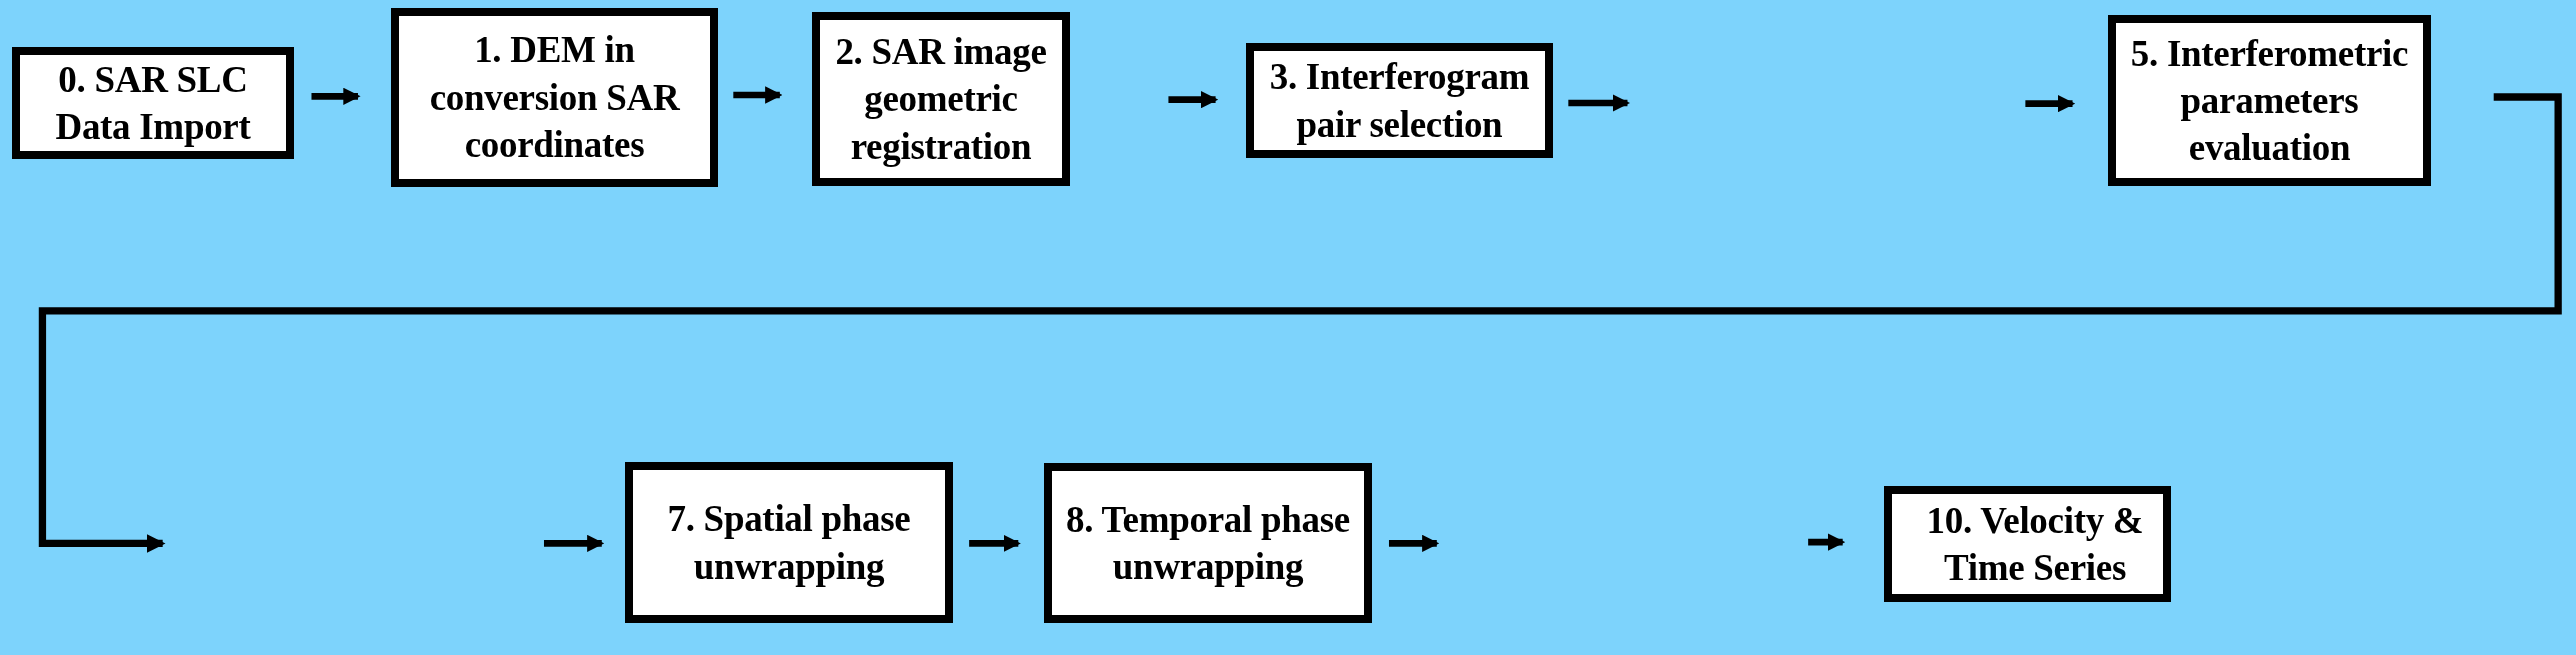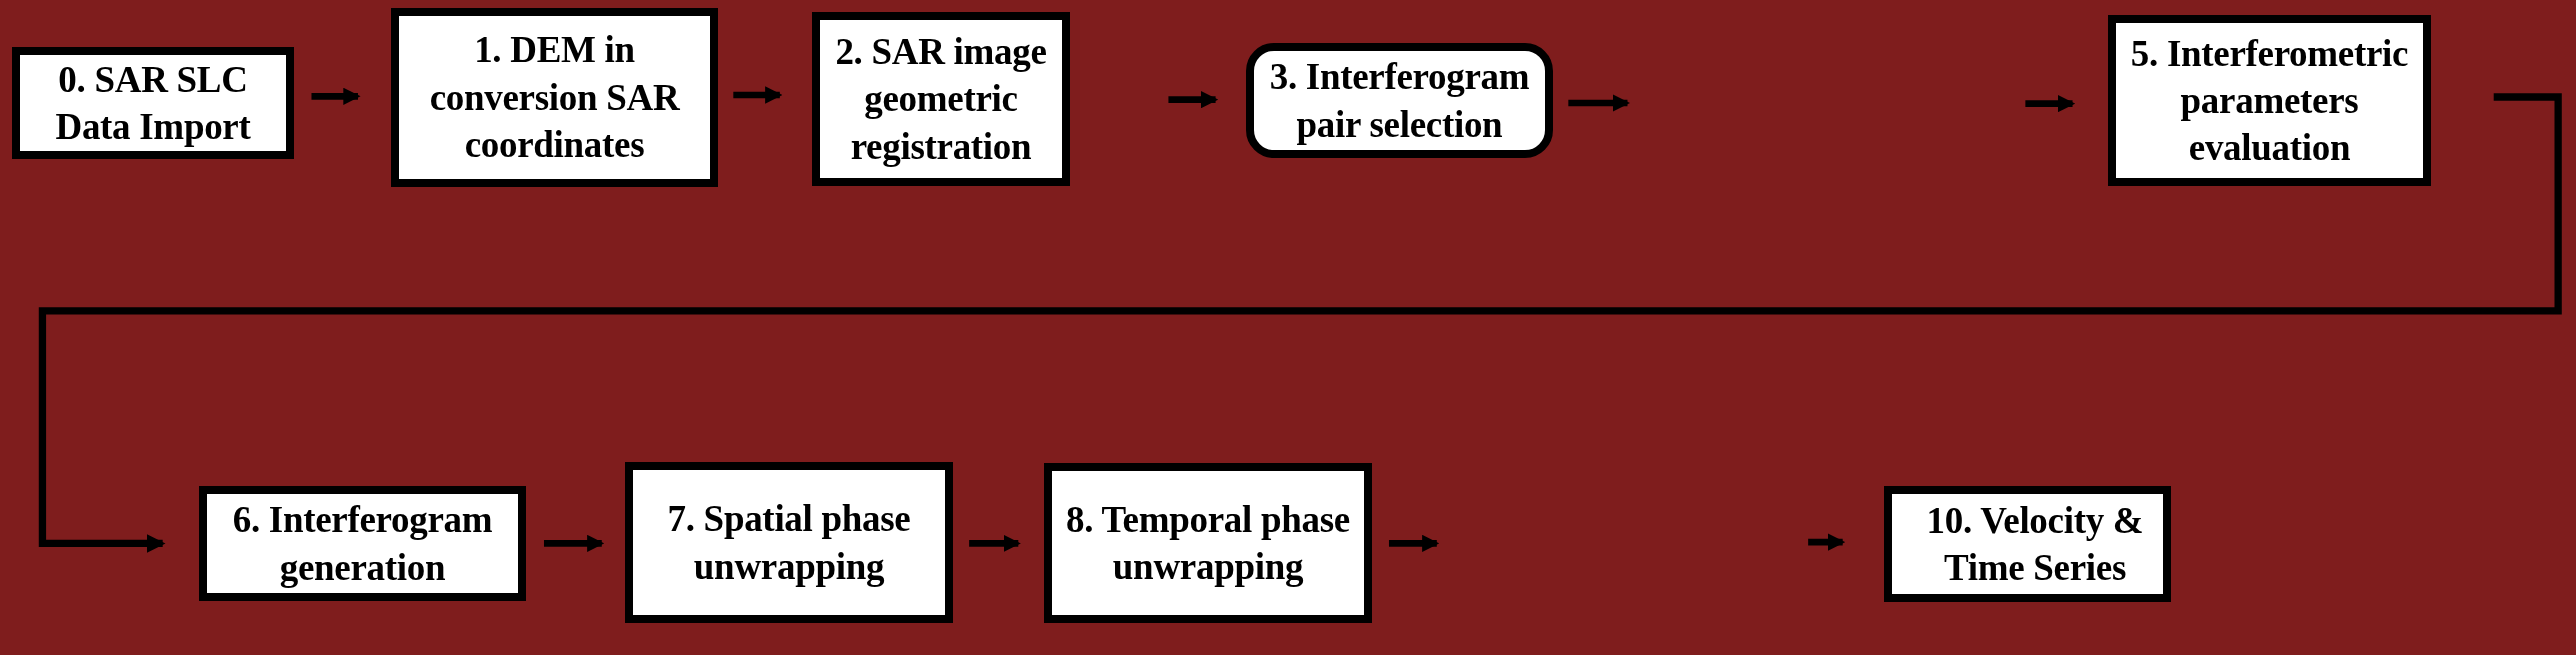--- a/index.html
+++ b/index.html
@@ -4,21 +4,21 @@
 <style>
   html, body {
     margin: 0;
     padding: 0;
     background: #ffffff;
   }
   .canvas {
     position: relative;
     width: 2576px;
     height: 655px;
-    background: #7f1d1d;
+    background: #7dd3fc;
     overflow: hidden;
     font-family: "Liberation Serif", "DejaVu Serif", serif;
   }
   .arrow-layer {
     position: absolute;
     left: 0;
     top: 0;
     width: 2576px;
     height: 655px;
   }
@@ -78,36 +78,32 @@
 conversion SAR
 coordinates</span>
   </div>
 
   <div class="node" style="left:812px; top:12px;  width:258px; height:174px;">
     <span class="label">2. SAR image
 geometric
 registration</span>
   </div>
 
-  <div class="node" style="left:1246px; top:43px;  width:307px; height:115px;border-radius:28px;">
+  <div class="node" style="left:1246px; top:43px;  width:307px; height:115px;">
     <span class="label">3. Interferogram
 pair selection</span>
   </div>
 
 
   <div class="node" style="left:2108px; top:15.3px;  width:323px; height:171px;">
     <span class="label">5. Interferometric
 parameters
 evaluation</span>
   </div>
 
-  <div class="node" style="left:199px;  top:486px; width:327px; height:115px;">
-    <span class="label">6. Interferogram
-generation</span>
-  </div>
 
   <div class="node" style="left:625px;  top:462px; width:328px; height:161px;">
     <span class="label">7. Spatial phase
 unwrapping</span>
   </div>
 
   <div class="node" style="left:1044px; top:463px; width:328px; height:160px;">
     <span class="label">8. Temporal phase
 unwrapping</span>
   </div>

